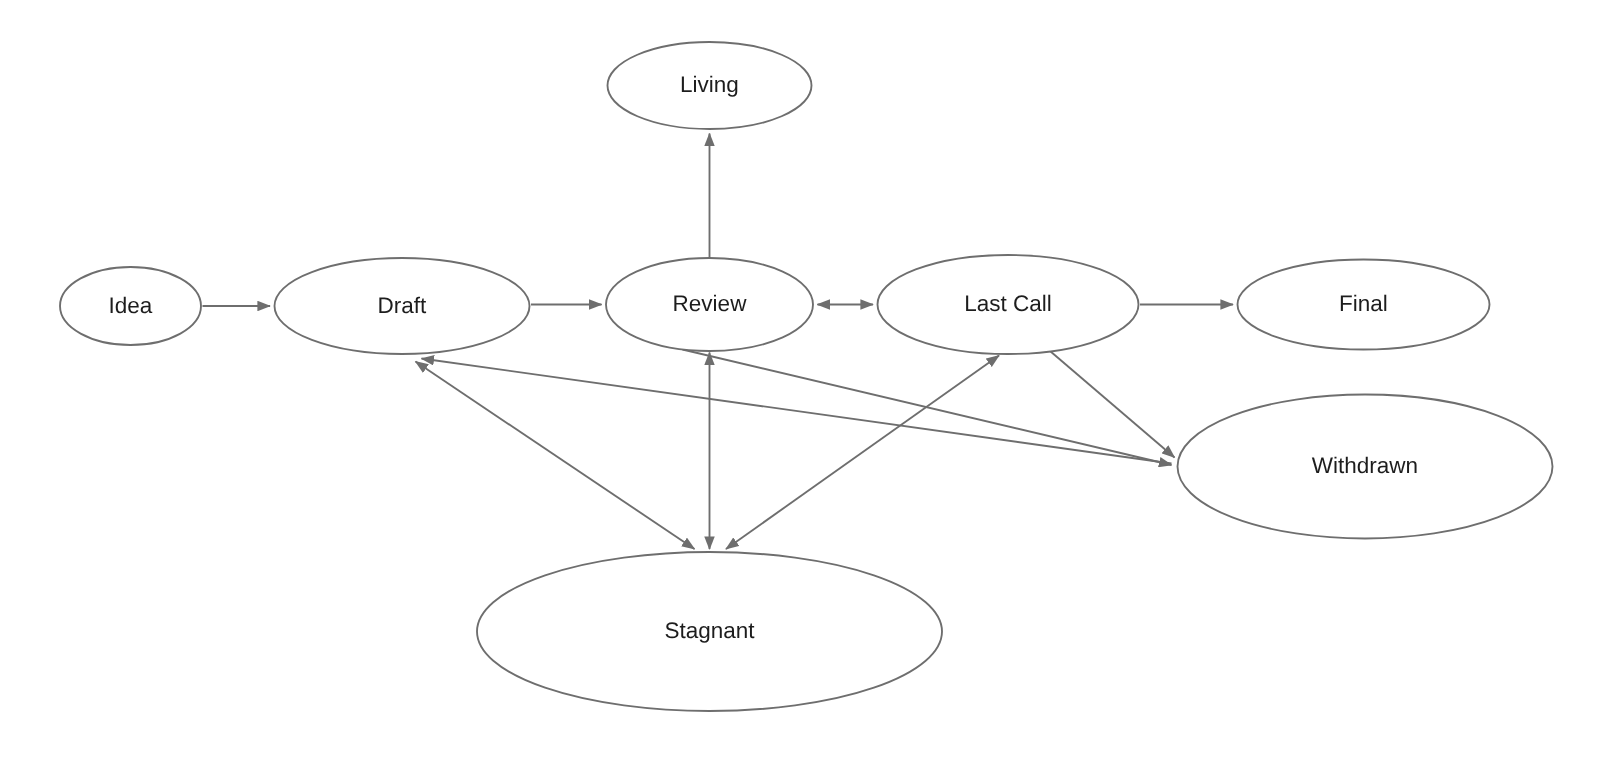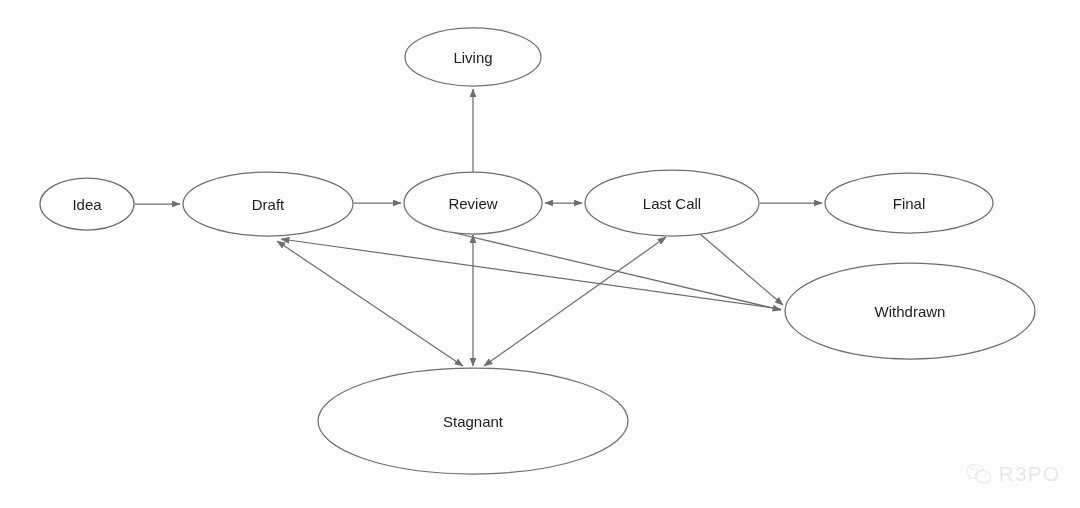--- a/index.html
+++ b/index.html
@@ -145,25 +145,14 @@
         <text class="node-label" x="910" y="311">Withdrawn</text>
       </g>
 
       <g>
         <ellipse class="node-ellipse" cx="473" cy="421" rx="155" ry="53"></ellipse>
         <text class="node-label" x="473" y="421">Stagnant</text>
       </g>
     </g>
   </svg>
 
-  <div class="watermark">
-    <svg class="watermark-icon" viewBox="0 0 26 22">
-      <path d="M9.2 1.4C4.6 1.4 1 4.5 1 8.3c0 2.2 1.2 4.1 3.1 5.4l-.8 2.4 2.8-1.4c.9.2 1.9.4 2.9.4h.6c-.2-.6-.3-1.2-.3-1.8 0-3.7 3.6-6.7 8.1-6.7h.6C17.2 3.8 13.6 1.4 9.2 1.4z" fill="none" stroke="#c2c2c2" stroke-width="1.2"></path>
-      <circle cx="6.6" cy="6.6" r="0.95" fill="#c2c2c2"></circle>
-      <circle cx="11.6" cy="6.6" r="0.95" fill="#c2c2c2"></circle>
-      <path d="M17.4 7.7c-4.1 0-7.4 2.7-7.4 6s3.3 6 7.4 6c.9 0 1.7-.1 2.5-.4l2.5 1.3-.7-2.1c1.7-1.1 2.8-2.8 2.8-4.8 0-3.3-3.3-6-7.1-6z" fill="none" stroke="#c2c2c2" stroke-width="1.2"></path>
-      <circle cx="15.2" cy="12.2" r="0.85" fill="#c2c2c2"></circle>
-      <circle cx="19.7" cy="12.2" r="0.85" fill="#c2c2c2"></circle>
-    </svg>
-    <span class="watermark-text">R3PO</span>
-  </div>
 
 </div>
 
 </body></html>

